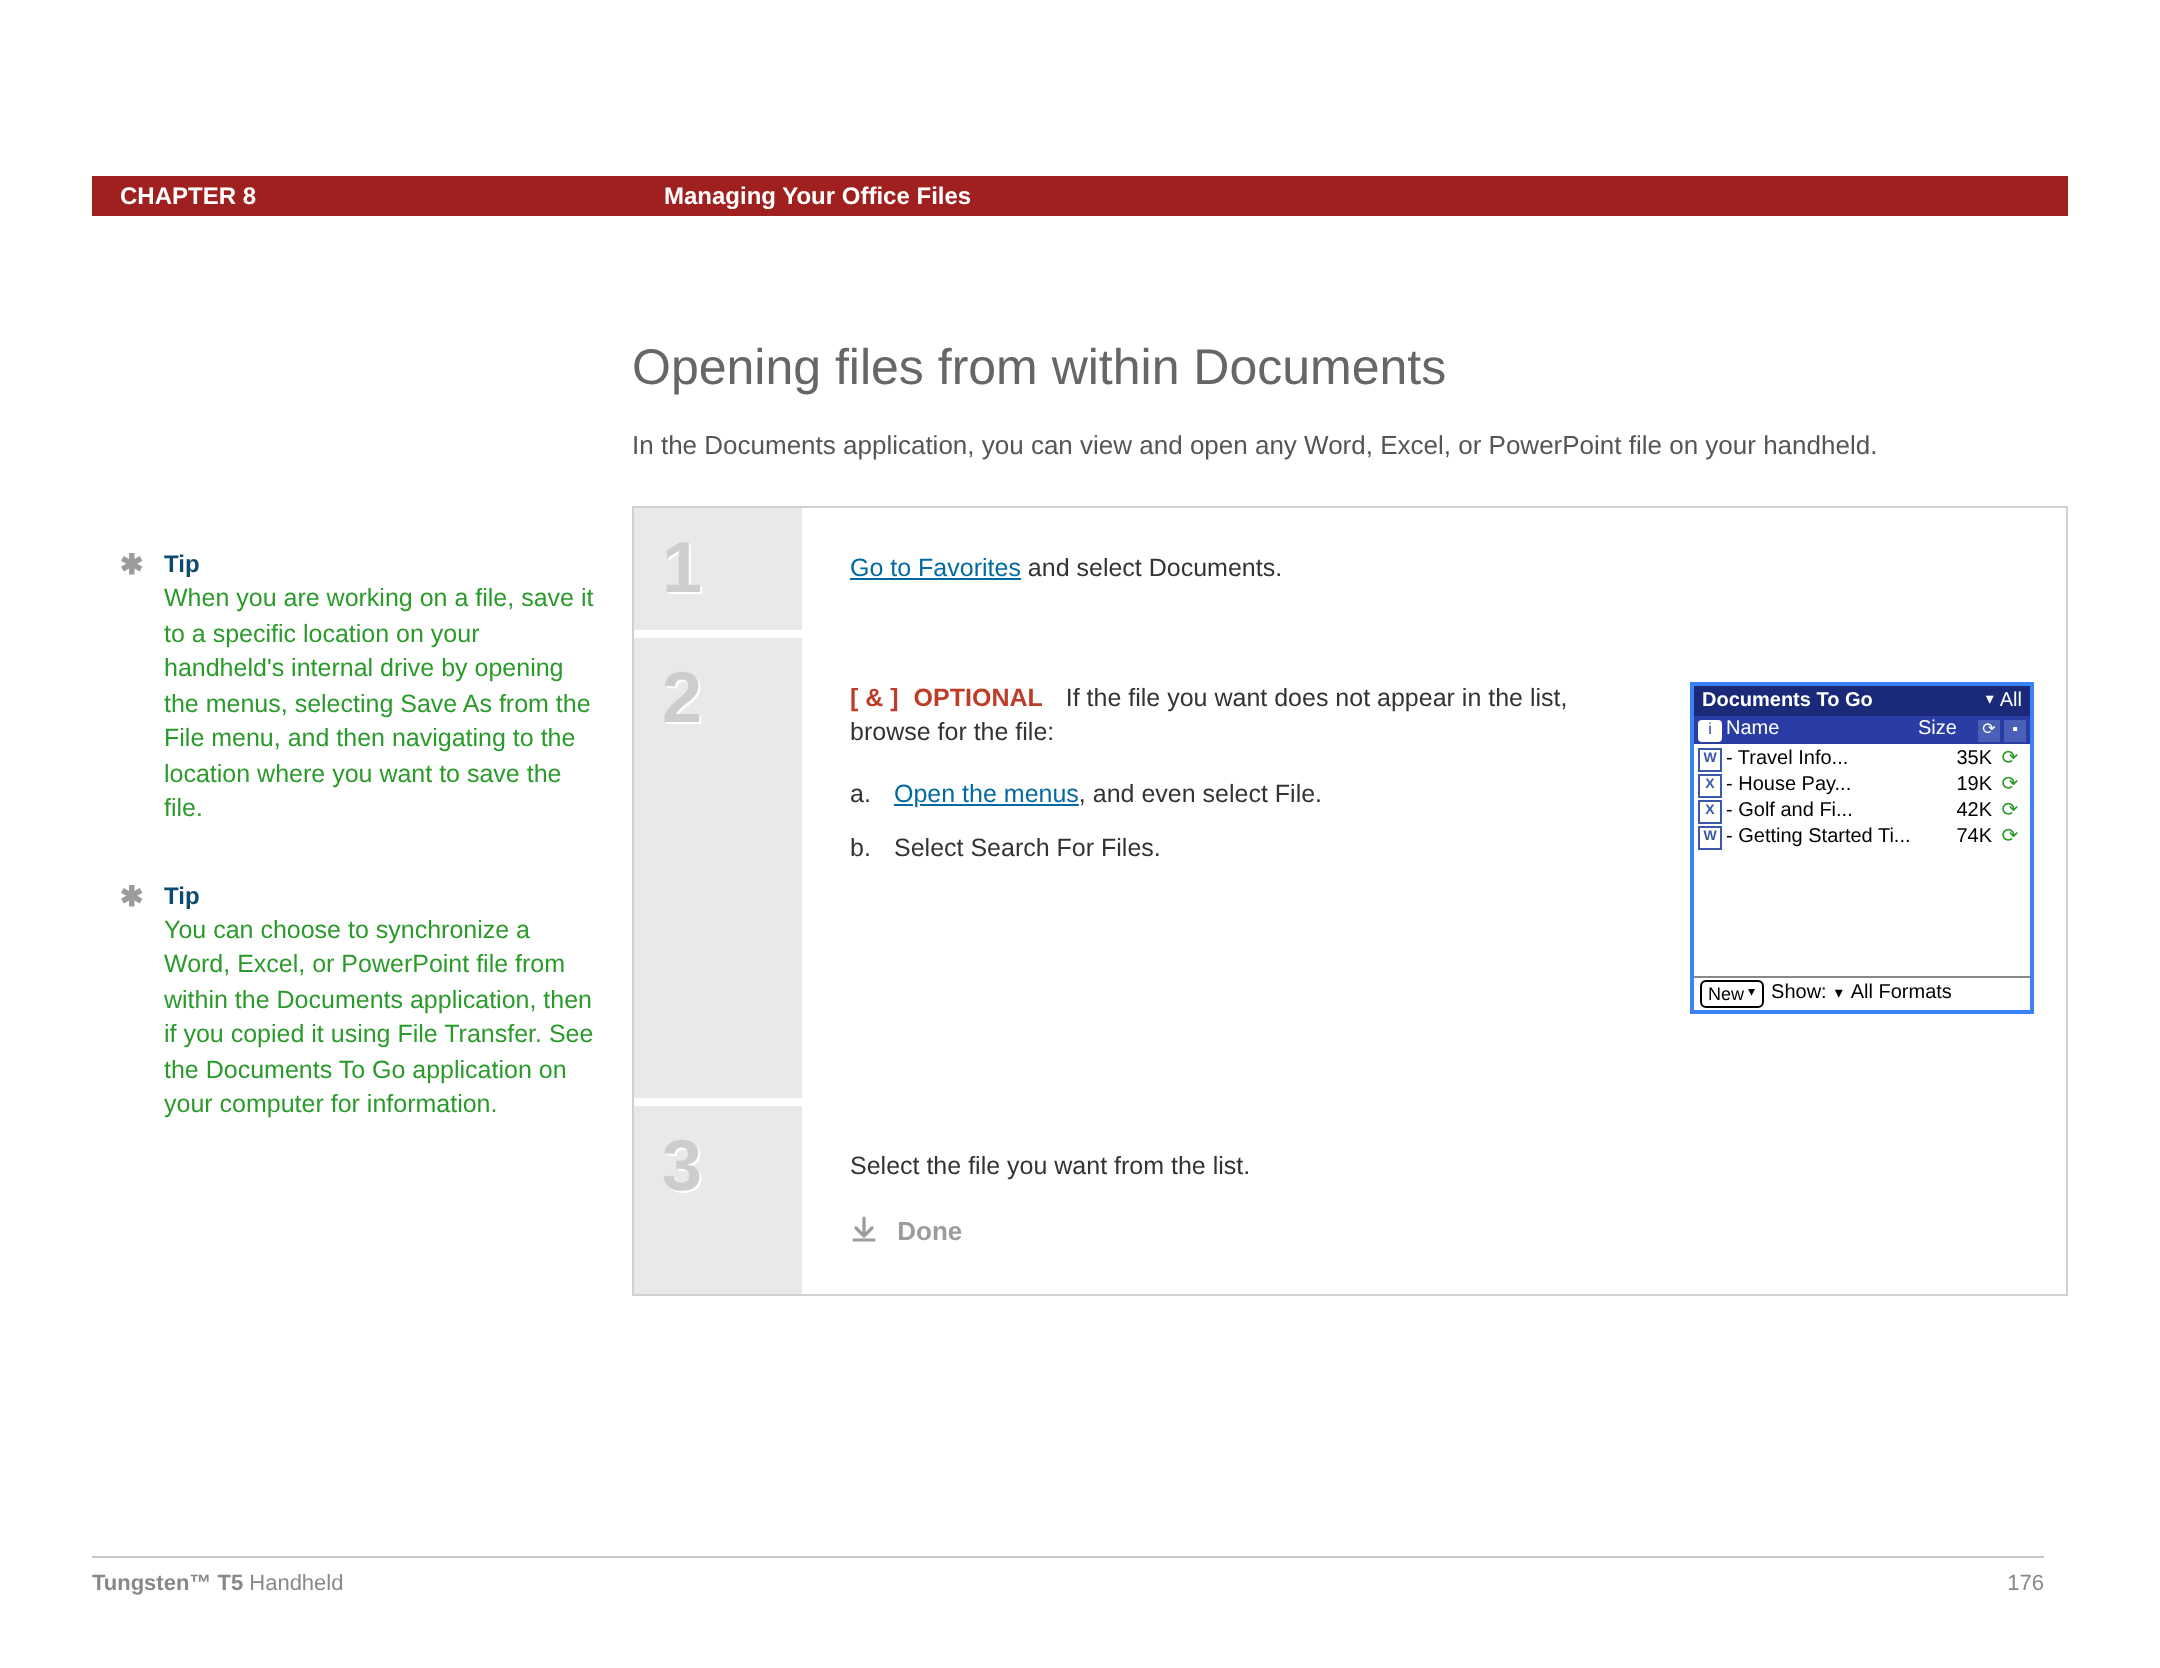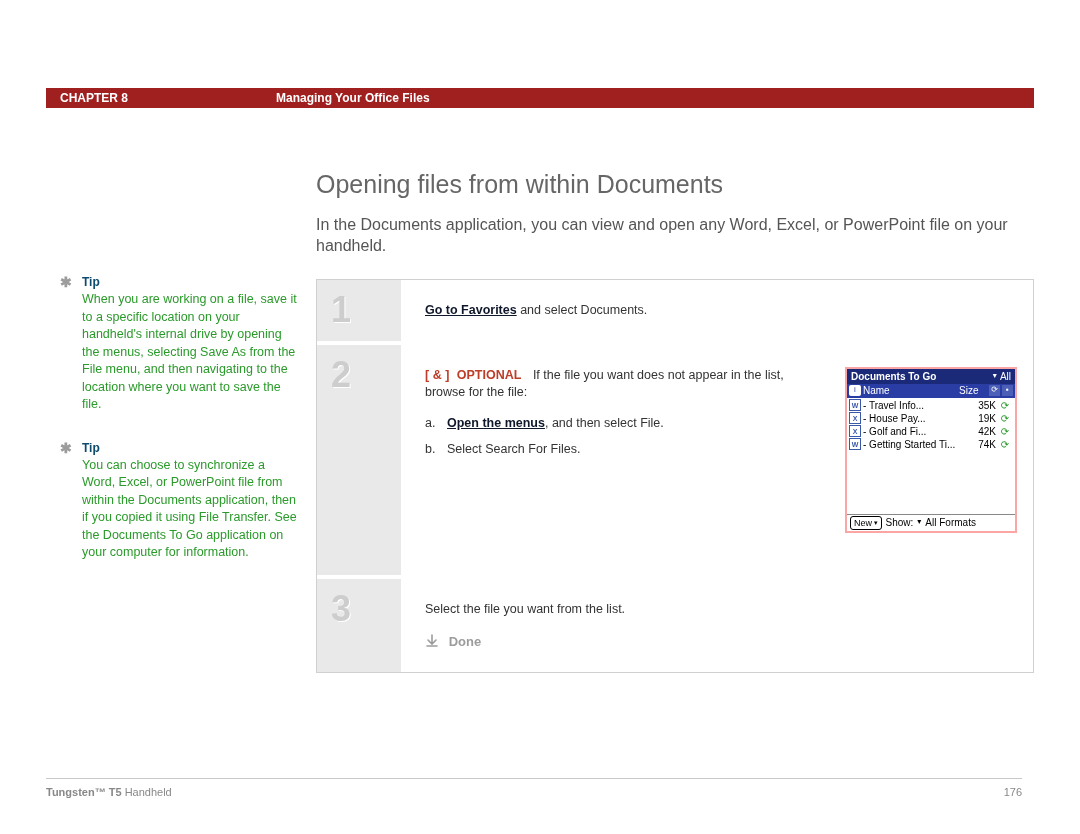--- a/index.html
+++ b/index.html
@@ -22,21 +22,21 @@
     background: #a01f1f;
     color: #fff;
     display: flex;
     font-size: 12px;
     font-weight: bold;
     height: 20px;
     align-items: center;
   }
   .header-bar .chapter {
     padding-left: 14px;
-    width: 230px;
+    width: 286px;
     box-sizing: border-box;
   }
   .header-bar .chaptitle {
     flex: 1;
   }
   .body-cols {
     display: flex;
     margin-top: 66px;
   }
   .sidebar {
@@ -52,21 +52,21 @@
   }
   h1.section-title {
     font-size: 25px;
     font-weight: normal;
     color: #666;
     margin: 0 0 12px 0;
     letter-spacing: 0px;
   }
   .intro {
     color: #555;
-    font-size: 16px;
+    font-size: 13px;
     margin-bottom: 22px;
   }
   .tip-block {
     margin-bottom: 26px;
   }
   .tip-head {
     color: #0c4a6e;
     font-weight: bold;
     font-size: 12px;
     position: relative;
@@ -112,23 +112,23 @@
     flex: 1;
     padding: 22px 16px 22px 0;
     font-size: 12.5px;
     color: #333;
   }
   .step-divider {
     height: 4px;
     background: #fff;
   }
   .link-like {
-    font-weight: bold;
+    font-weight: normal;
     text-decoration: underline;
-    color: #0f172a;
+    color: #0369a1;
     margin-top: 48px;
   }
   .optional-tag {
     color: #bd3d28;
     font-weight: bold;
   }
   .step-flex {
     display: flex;
     gap: 18px;
   }
@@ -149,21 +149,21 @@
     font-weight: bold;
     font-size: 13px;
   }
   .done-row .darrow {
     display: inline-block;
     margin-right: 6px;
     transform: translateY(2px);
   }
   
   .palm {
-    border: 2px solid #fca5a5;
+    border: 2px solid #3b82f6;
     width: 172px;
     height: 166px;
     font-family: Tahoma, Arial, sans-serif;
     font-size: 10px;
     background: #fff;
     color: #000;
     box-sizing: border-box;
     display: flex;
     flex-direction: column;
   }
@@ -283,21 +283,21 @@
             <div class="step-flex">
               <div class="step-text">
                 <div>
                   <span class="optional-tag">[ &amp; ]</span>
                   <span class="optional-tag" style="margin-left:4px">OPTIONAL</span>
                   <span style="margin-left:8px">If the file you want does not appear in the list, browse for the file:</span>
                 </div>
                 <div class="sub">
                   <div class="sub-item">
                     <span class="lbl">a.</span>
-                    <span><span class="link-like">Open the menus</span><span>, and then select File.</span></span>
+                    <span><span class="link-like">Open the menus</span><span>, and even select File.</span></span>
                   </div>
                   <div class="sub-item">
                     <span class="lbl">b.</span>
                     <span>Select Search For Files.</span>
                   </div>
                 </div>
               </div>
 
               <div class="palm">
                 <div class="palm-title">

